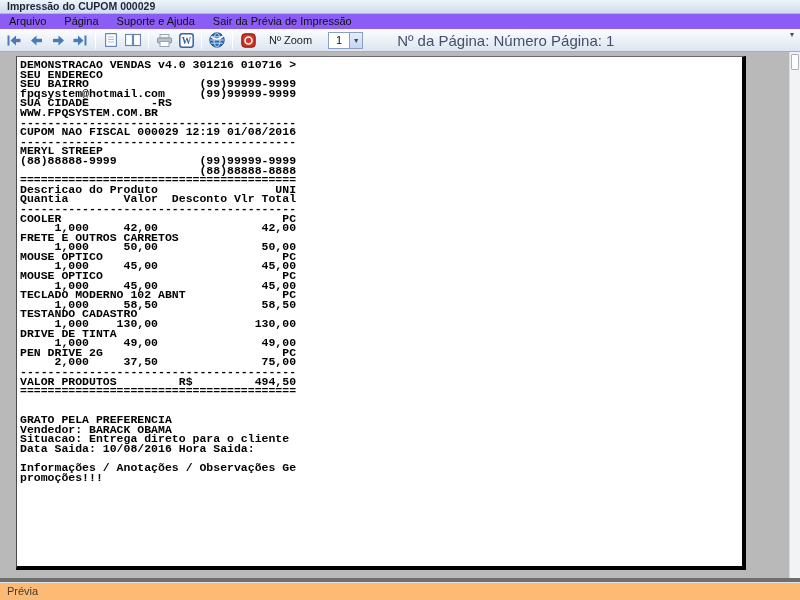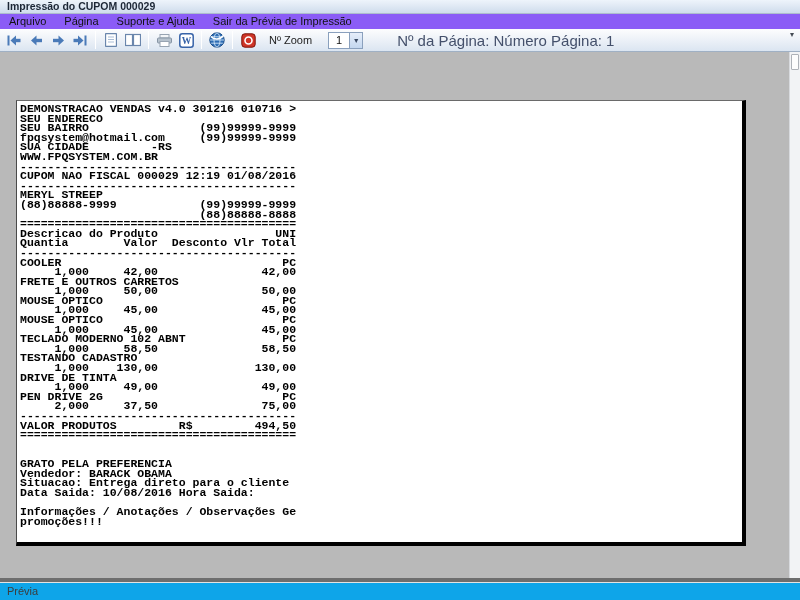--- a/index.html
+++ b/index.html
@@ -20,32 +20,32 @@
   .sep { width:1px; height:18px; background:#b2c0d2; border-right:1px solid #fff; margin:0 4px; }
   .zoom-label { font-size:11px; color:#222; margin:0 16px 0 10px; }
   .combo { display:inline-flex; width:35px; height:17px; border:1px solid #8aa0bd; background:#fff; align-items:stretch; }
   .combo-value { flex:1; font-size:11px; line-height:15px; text-align:center; color:#111; }
   .combo-btn { width:13px; background:linear-gradient(#e6eefa,#c4d7ef); border-left:1px solid #8aa0bd;
     font-size:7px; color:#3a4a63; display:flex; align-items:center; justify-content:center; }
   .page-info { font-size:15px; color:#44506b; margin-left:34px; }
   .overflow-glyph { position:absolute; right:6px; top:1px; font-size:8px; color:#454c55; }
 
   .preview { flex:1 1 auto; position:relative; background:#b9b9b9; border-bottom:4px solid #6e6e6e; overflow:hidden; }
-  .page { position:absolute; left:16px; top:4px; width:730px; height:446px; background:#fff;
+  .page { position:absolute; left:16px; top:4px; width:730px; height:514px; background:#fff;
     border-left:1px solid #4a4a4a; border-top:1px solid #6a6a6a;
-    border-right:4px solid #000; border-bottom:4px solid #000;margin-top:44px; }
+    border-right:4px solid #000; border-bottom:4px solid #000; }
   .receipt { padding:3px 0 0 3px; }
   .rline { white-space:pre; font-family:"Liberation Mono","DejaVu Sans Mono",monospace;
     font-weight:bold; font-size:11.5px; line-height:9.6px; height:9.6px; color:#000; }
 
   .vscroll { position:absolute; right:0; top:0; width:11px; height:100%; background:#f2f3f5; border-left:1px solid #d8dade; }
   .vthumb { position:absolute; top:2px; left:1px; width:8px; height:16px; background:#fdfdfd;
     border:1px solid #aeb2b8; border-radius:1px; }
 
-  .statusbar { height:18px; flex:0 0 18px; background:#0ea5e9; border-top:1px solid #e3e3e3;
+  .statusbar { height:18px; flex:0 0 18px; background:#fdba74; border-top:1px solid #e3e3e3;
     font-size:11px; color:#3c3c3c; padding:2px 7px; }
 </style>
 </head>
 <body>
 
 <div class="window">
 
   <div class="titlebar">
     <span>Impressão do CUPOM 000029</span>
   </div>

